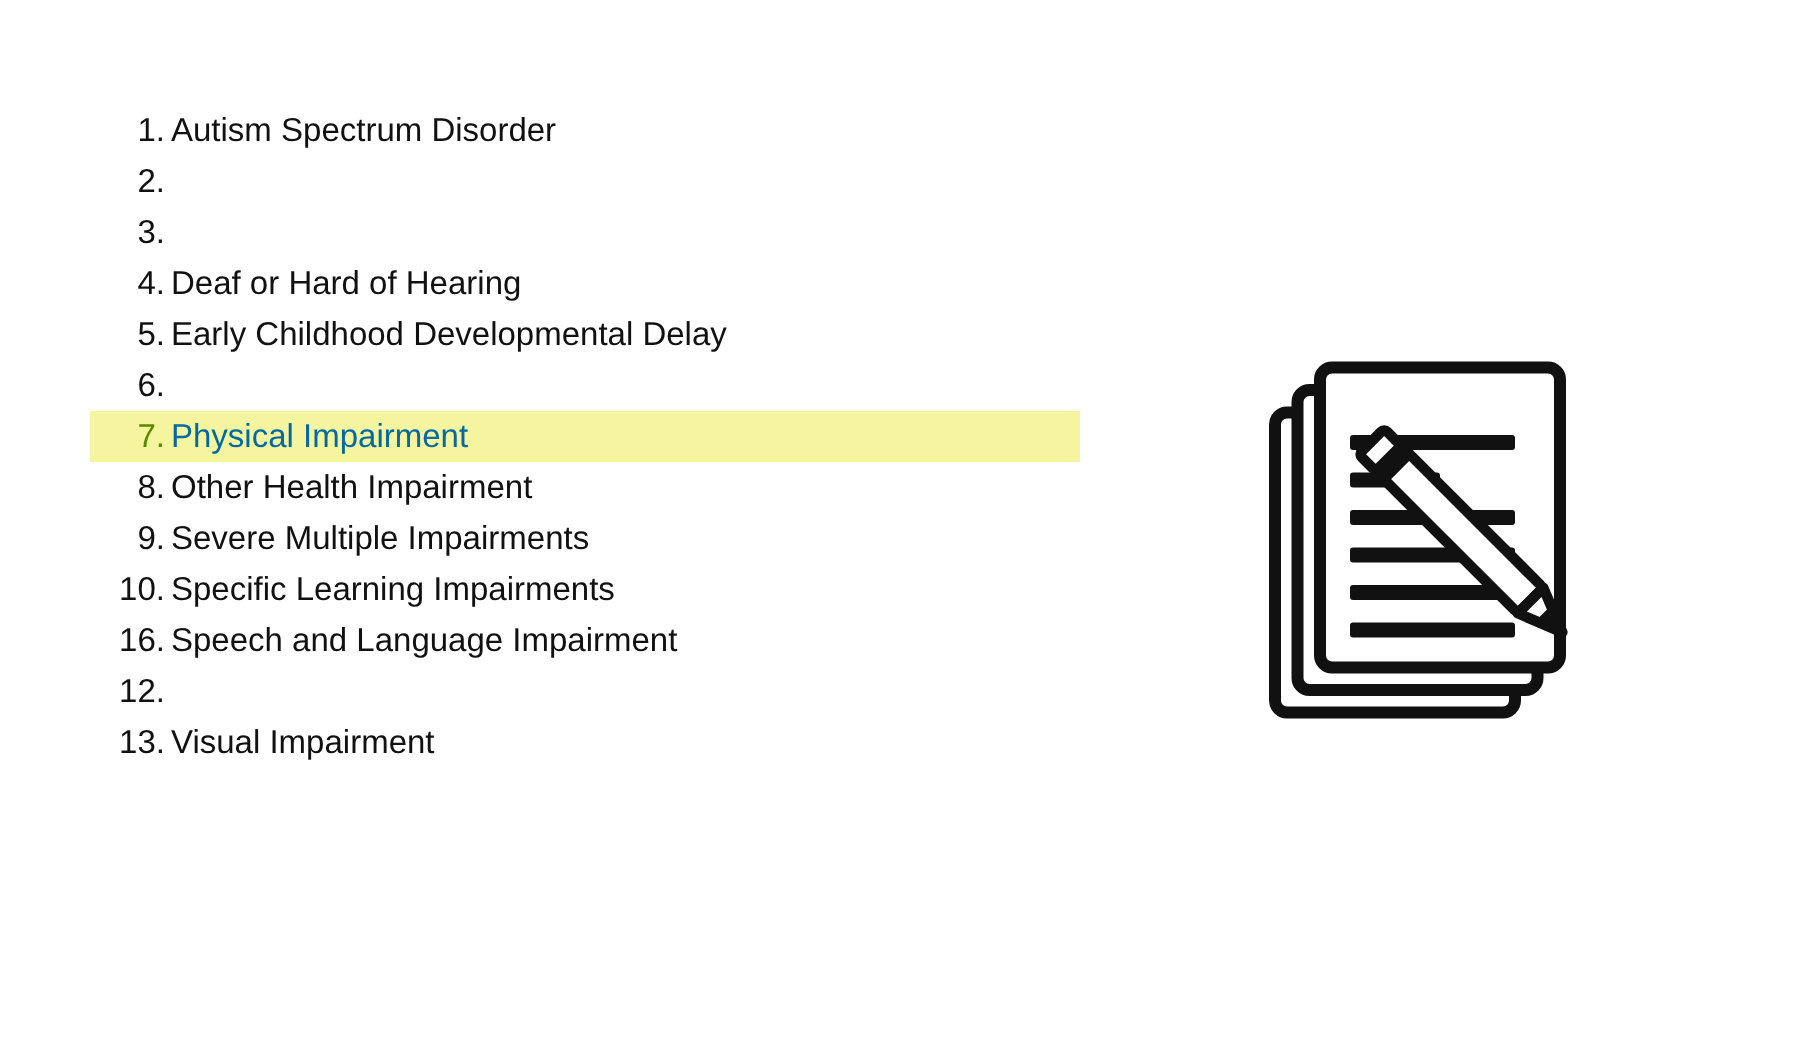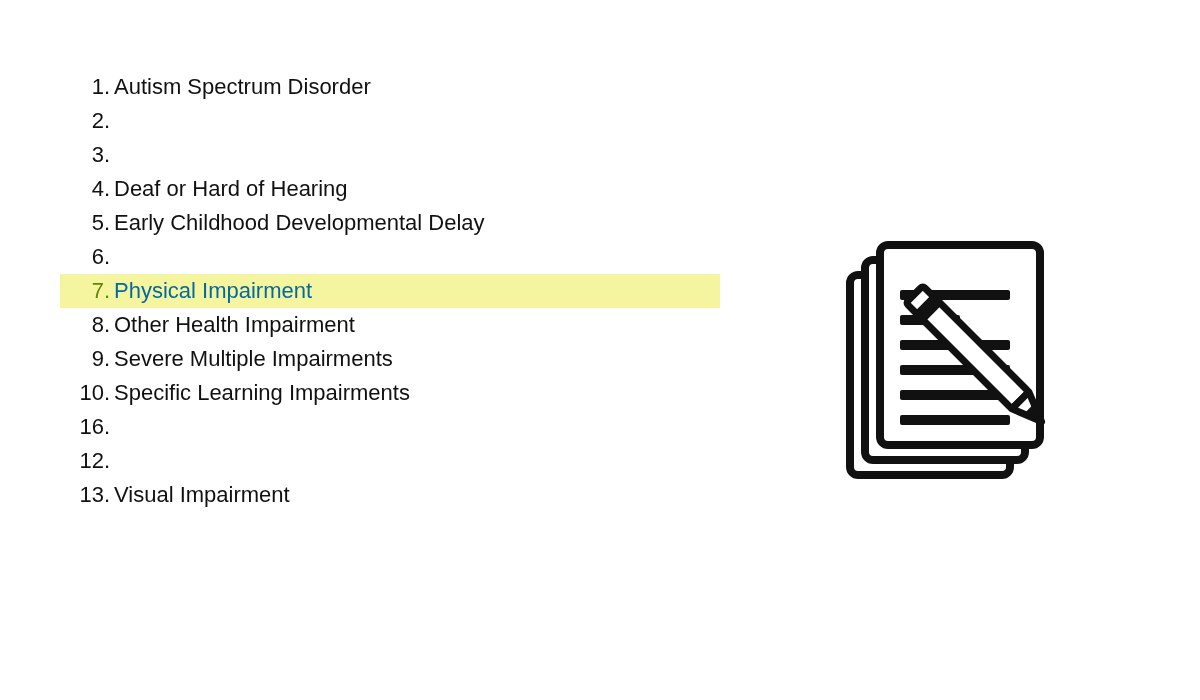--- a/index.html
+++ b/index.html
@@ -143,20 +143,21 @@
           <li>
             <span class="num">9.</span>
             <span class="label">Severe Multiple Impairments</span>
           </li>
           <li>
             <span class="num">10.</span>
             <span class="label">Specific Learning Impairments</span>
           </li>
           <li>
             <span class="num">16.</span>
+            <span class="label">Speech and Language Impairment</span>
           </li>
           <li>
             <span class="num">12.</span>
           </li>
           <li>
             <span class="num">13.</span>
             <span class="label">Visual Impairment</span>
           </li>
         </ol>
     </div>

